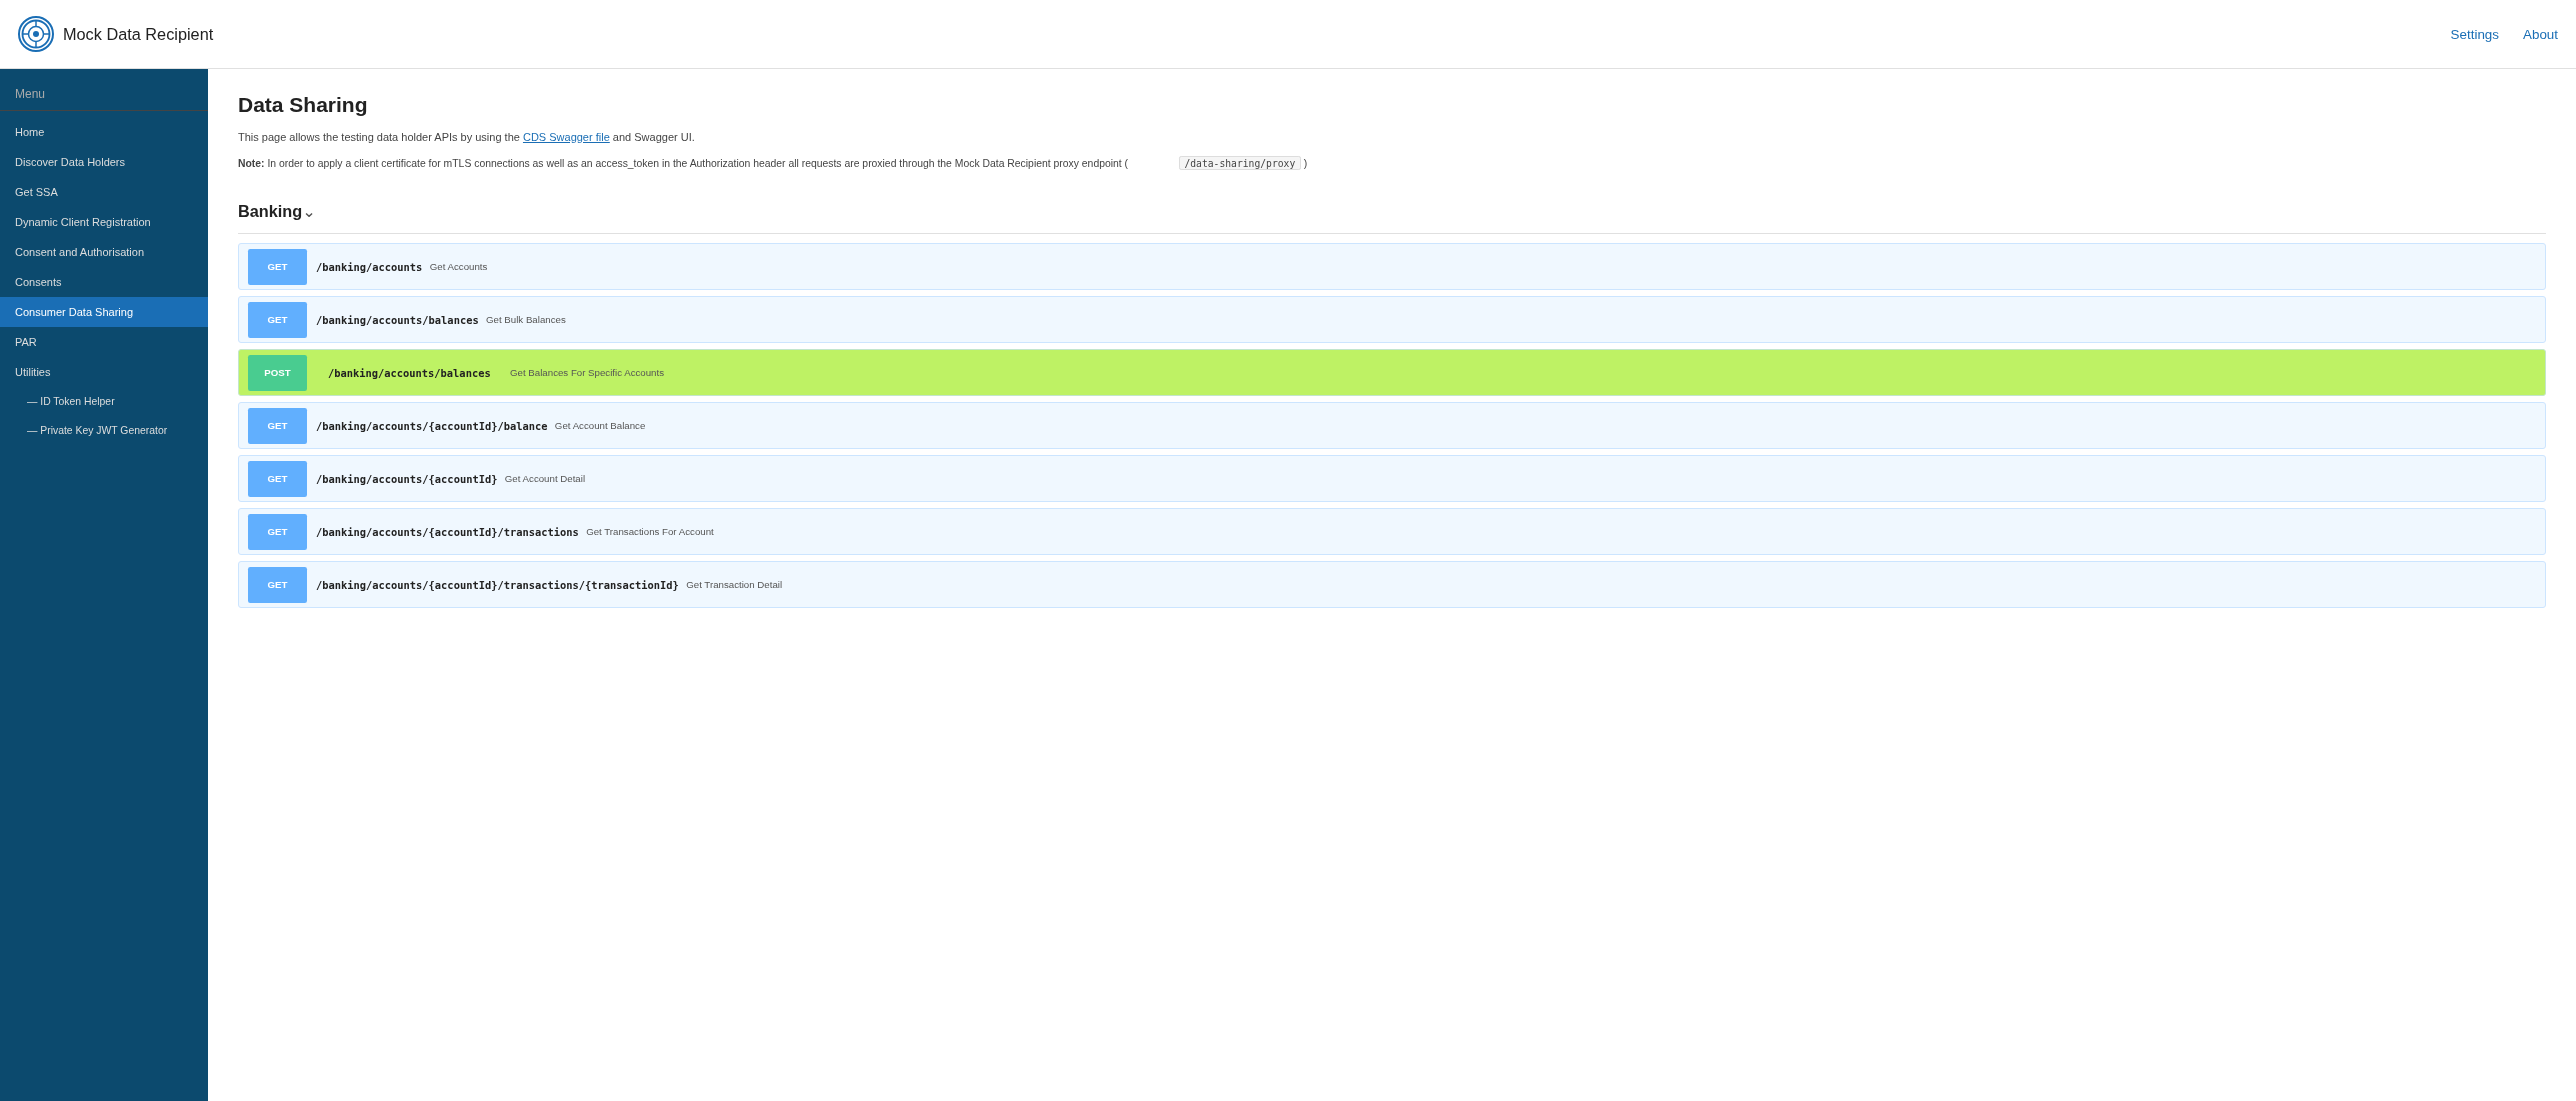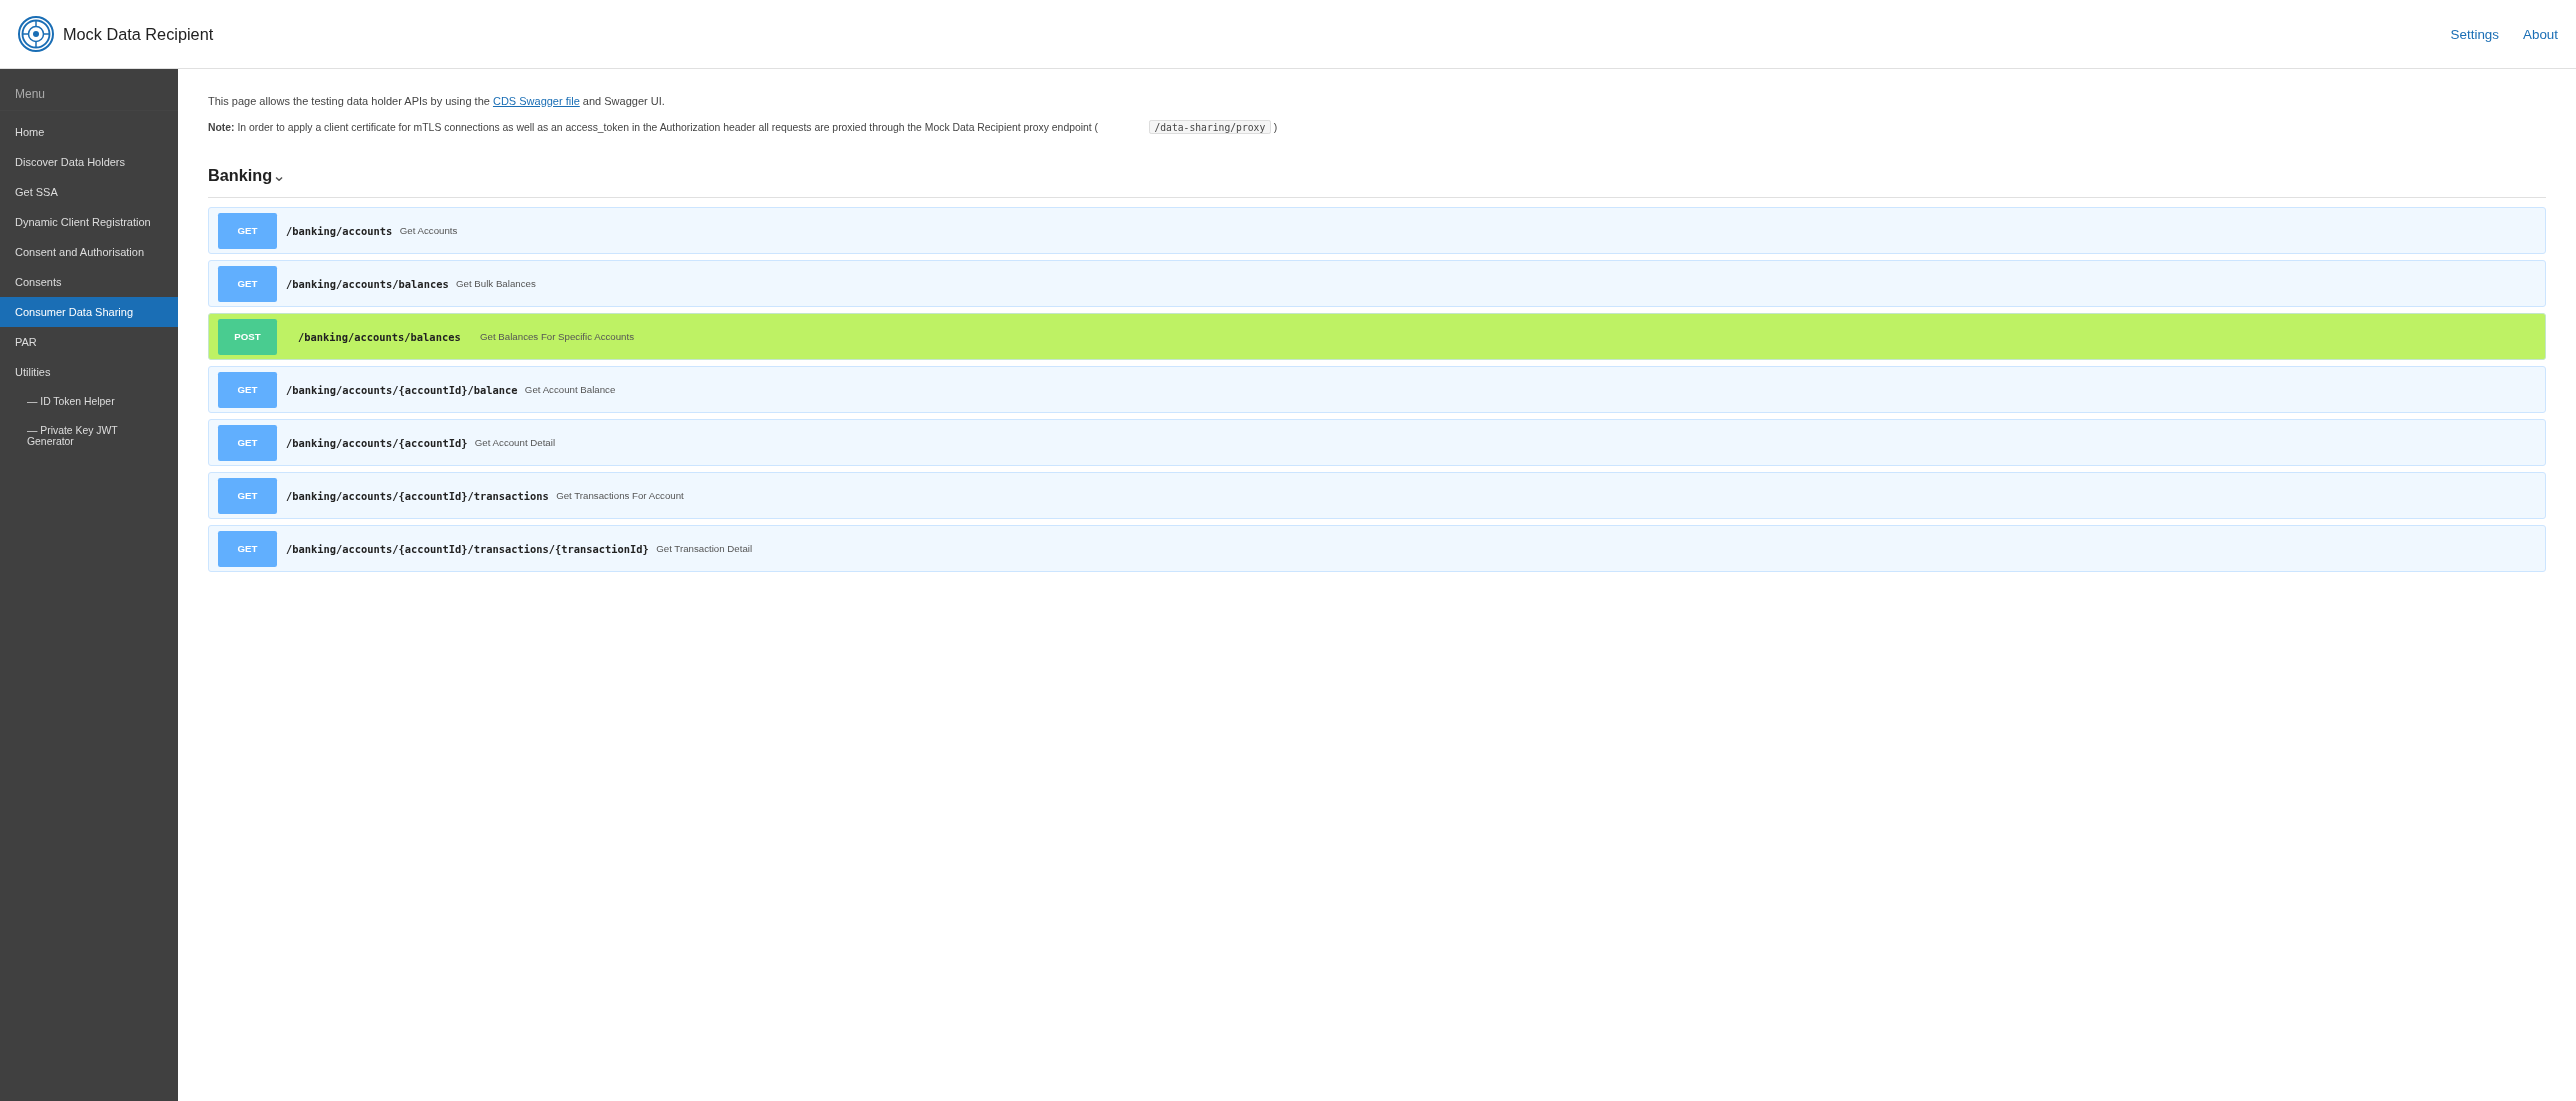--- a/index.html
+++ b/index.html
@@ -53,22 +53,22 @@
 
     
     .layout {
       display: flex;
       flex: 1;
       overflow: hidden;
     }
 
     
     .sidebar {
-      width: 178px;
-      background: #404040;
+      width: 208px;
+      background: #0c4a6e;
       color: #fff;
       flex-shrink: 0;
       overflow-y: auto;
       padding-top: 12px;
     }
     .sidebar-menu-label {
       color: #aaa;
       font-size: 12px;
       padding: 6px 15px 9px 15px;
       border-bottom: 0.7px solid #444;
@@ -261,20 +261,21 @@
     <a class="sidebar-item" href="#">Consent and Authorisation</a>
     <a class="sidebar-item" href="#">Consents</a>
     <a class="sidebar-item active" href="#">Consumer Data Sharing</a>
     <a class="sidebar-item" href="#">PAR</a>
     <a class="sidebar-item" href="#">Utilities</a>
     <a class="sidebar-item sub" href="#">— ID Token Helper</a>
     <a class="sidebar-item sub" href="#">— Private Key JWT Generator</a>
   </nav>
 
   <main class="main">
+    <h1 class="page-title">Data Sharing</h1>
 
     <p class="page-desc">
       <span>This page allows the testing data holder APIs by using the </span><a href="#">CDS Swagger file</a><span> and Swagger UI.</span>
     </p>
 
     <p class="page-note">
       <strong>Note:</strong><span> In order to apply a client certificate for mTLS connections as well as an access_token in the Authorization header all requests are proxied through the Mock Data Recipient proxy endpoint ( </span><span class="inline-code">/data-sharing/proxy</span><span> )</span>
     </p>
 
 

